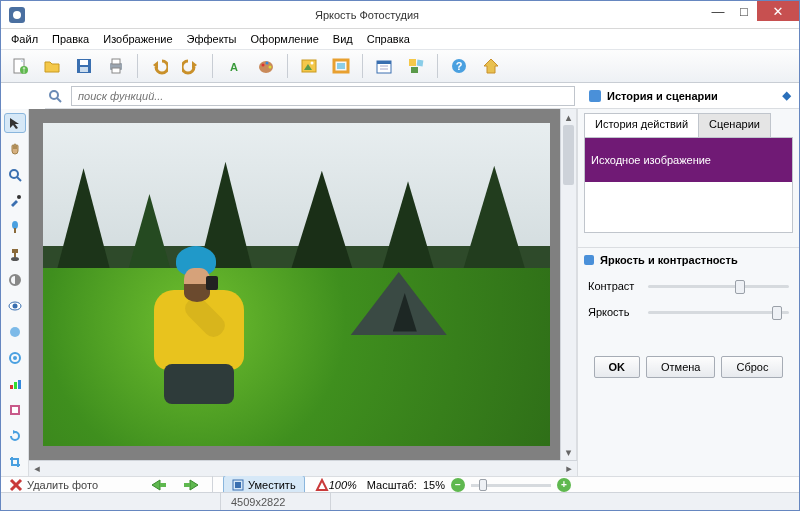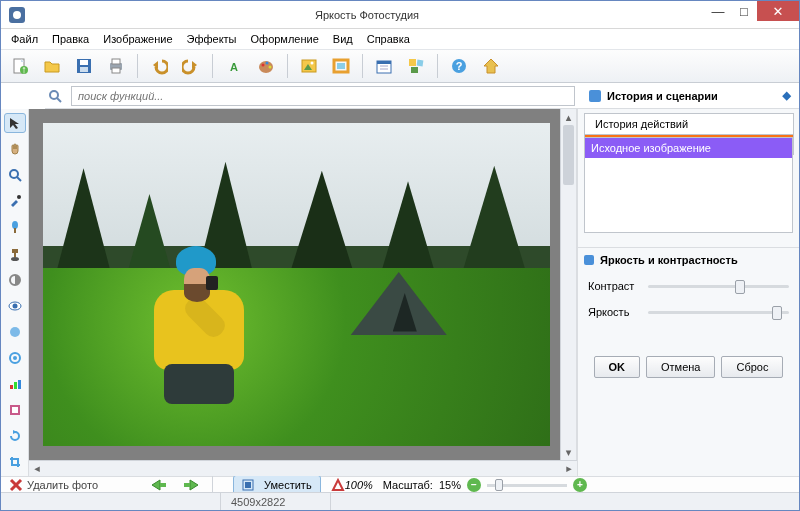--- a/index.html
+++ b/index.html
@@ -67,42 +67,42 @@
 .vscroll { position: absolute; right: 0; top: 0; bottom: 0; width: 16px; background: #eef1f5; border-left: 1px solid #d0d4da; }
 .vscroll .thumb { position: absolute; left: 2px; right: 2px; top: 16px; height: 60px; background: #cdd2d9; border-radius: 2px; }
 .vscroll .arrow { position: absolute; left: 0; right: 0; height: 16px; display:flex; align-items:center; justify-content:center; color:#666; }
 .vscroll .aup { top:0; } .vscroll .adown { bottom:0; }
 .hscroll { height: 16px; background: #eef1f5; border-top: 1px solid #d0d4da; display:flex; align-items:center; position:relative; }
 .hscroll .harrow { width:16px; height:16px; display:flex; align-items:center; justify-content:center; color:#666;}
 .hscroll .htrack { flex:1; position:relative; height:100%; }
 
 
 .rightpanel { width: 222px; background: #f6f8fa; border-left: 1px solid #dadde1; display: flex; flex-direction: column; }
-.tabs { display: flex; height: 24px; margin: 4px 6px 0 6px; flex-direction: column; }
-.tab { padding: 4px 10px; border: 1px solid #c0c5cc; background: #f97316; cursor: pointer; margin-right: -1px; border-bottom: none; }
+.tabs { display: flex; height: 24px; margin: 4px 6px 0 6px; }
+.tab { padding: 4px 10px; border: 1px solid #c0c5cc; background: #e5e5e5; cursor: pointer; margin-right: -1px; border-bottom: none; }
 .tab.active { background: #fff; font-weight: normal; position: relative; z-index: 2; }
 .histbox { margin: 0 6px 6px 6px; height: 96px; background: #fff; border: 1px solid #c0c5cc; }
-.histitem { background: #8b5cf6; color: #fff; padding: 4px 6px; }
+.histitem { background: #701a75; color: #fff; padding: 16px 6px; }
 .panelsection { margin-top: 8px; border-top: 1px solid #dadde1; padding: 6px; }
 .panelsection .secthead { display: flex; align-items: center; gap: 6px; font-weight: bold; margin-bottom: 12px; }
 .panelsection .secthead .dot { width: 10px; height: 10px; background: #4a90d9; border-radius: 2px; }
 .sliderrow { display: flex; align-items: center; gap: 8px; margin-bottom: 10px; padding: 0 4px; }
 .sliderrow .lbl { width: 52px; }
 .slider { flex: 1; height: 16px; position: relative; }
 .slider .track { position: absolute; left: 0; right: 0; top: 7px; height: 3px; background: #d6dade; border-radius: 2px; }
 .slider .thumb { position: absolute; top: 2px; width: 10px; height: 14px; background: #eef1f5; border: 1px solid #9aa0a8; border-radius: 2px; }
 .btnrow { display: flex; gap: 6px; justify-content: center; margin-top: 30px; padding: 6px; }
 .btn { padding: 4px 14px; border: 1px solid #a6acb5; background: linear-gradient(#fdfdfd,#e7eaee); cursor: pointer; border-radius: 2px; }
 .btn.primary { font-weight: bold; }
 
 
 .bottombar { height: 16px; border-top: 1px solid #dadde1; display: flex; align-items: center; padding: 0 8px; gap: 10px; background: #fdfdfd; }
 .delbtn { display: flex; align-items: center; gap: 4px; cursor: pointer; color: #444; }
 .arrowbtn { width: 22px; height: 20px; display:flex; align-items:center; justify-content:center; cursor:pointer; }
-.fitbtn { display: flex; align-items: center; gap: 10px; padding: 3px 8px; border: 1px solid #8ab6dd; background: #d6e8f7; border-radius: 3px; cursor:pointer;margin-left:10px;}
+.fitbtn { display: flex; align-items: center; gap: 4px; padding: 3px 8px; border: 1px solid #8ab6dd; background: #d6e8f7; border-radius: 3px; cursor:pointer;}
 .zoomlbl { display:flex; align-items:center; gap:0;font-style:italic; }
 .zoomctrl { display:flex; align-items:center; gap:6px; }
 .zslider { width: 80px; height: 14px; position: relative; }
 .zslider .track { position:absolute; left:0; right:0; top:6px; height:3px; background:#d6dade; }
 .zslider .thumb { position:absolute; top:1px; left:8px; width:8px; height:12px; background:#eef1f5; border:1px solid #9aa0a8; border-radius:2px;}
 .round { width:14px; height:14px; border-radius:50%; display:flex; align-items:center; justify-content:center; font-weight:bold; color:#fff; font-size:10px;}
 .round.minus { background:#5fb84f; } .round.plus { background:#5fb84f; }
 
 
 .statusbar { height: 18px; background: #eef1f5; border-top: 1px solid #d0d4da; display: flex; align-items: center; font-size: 10px; color: #555; }

